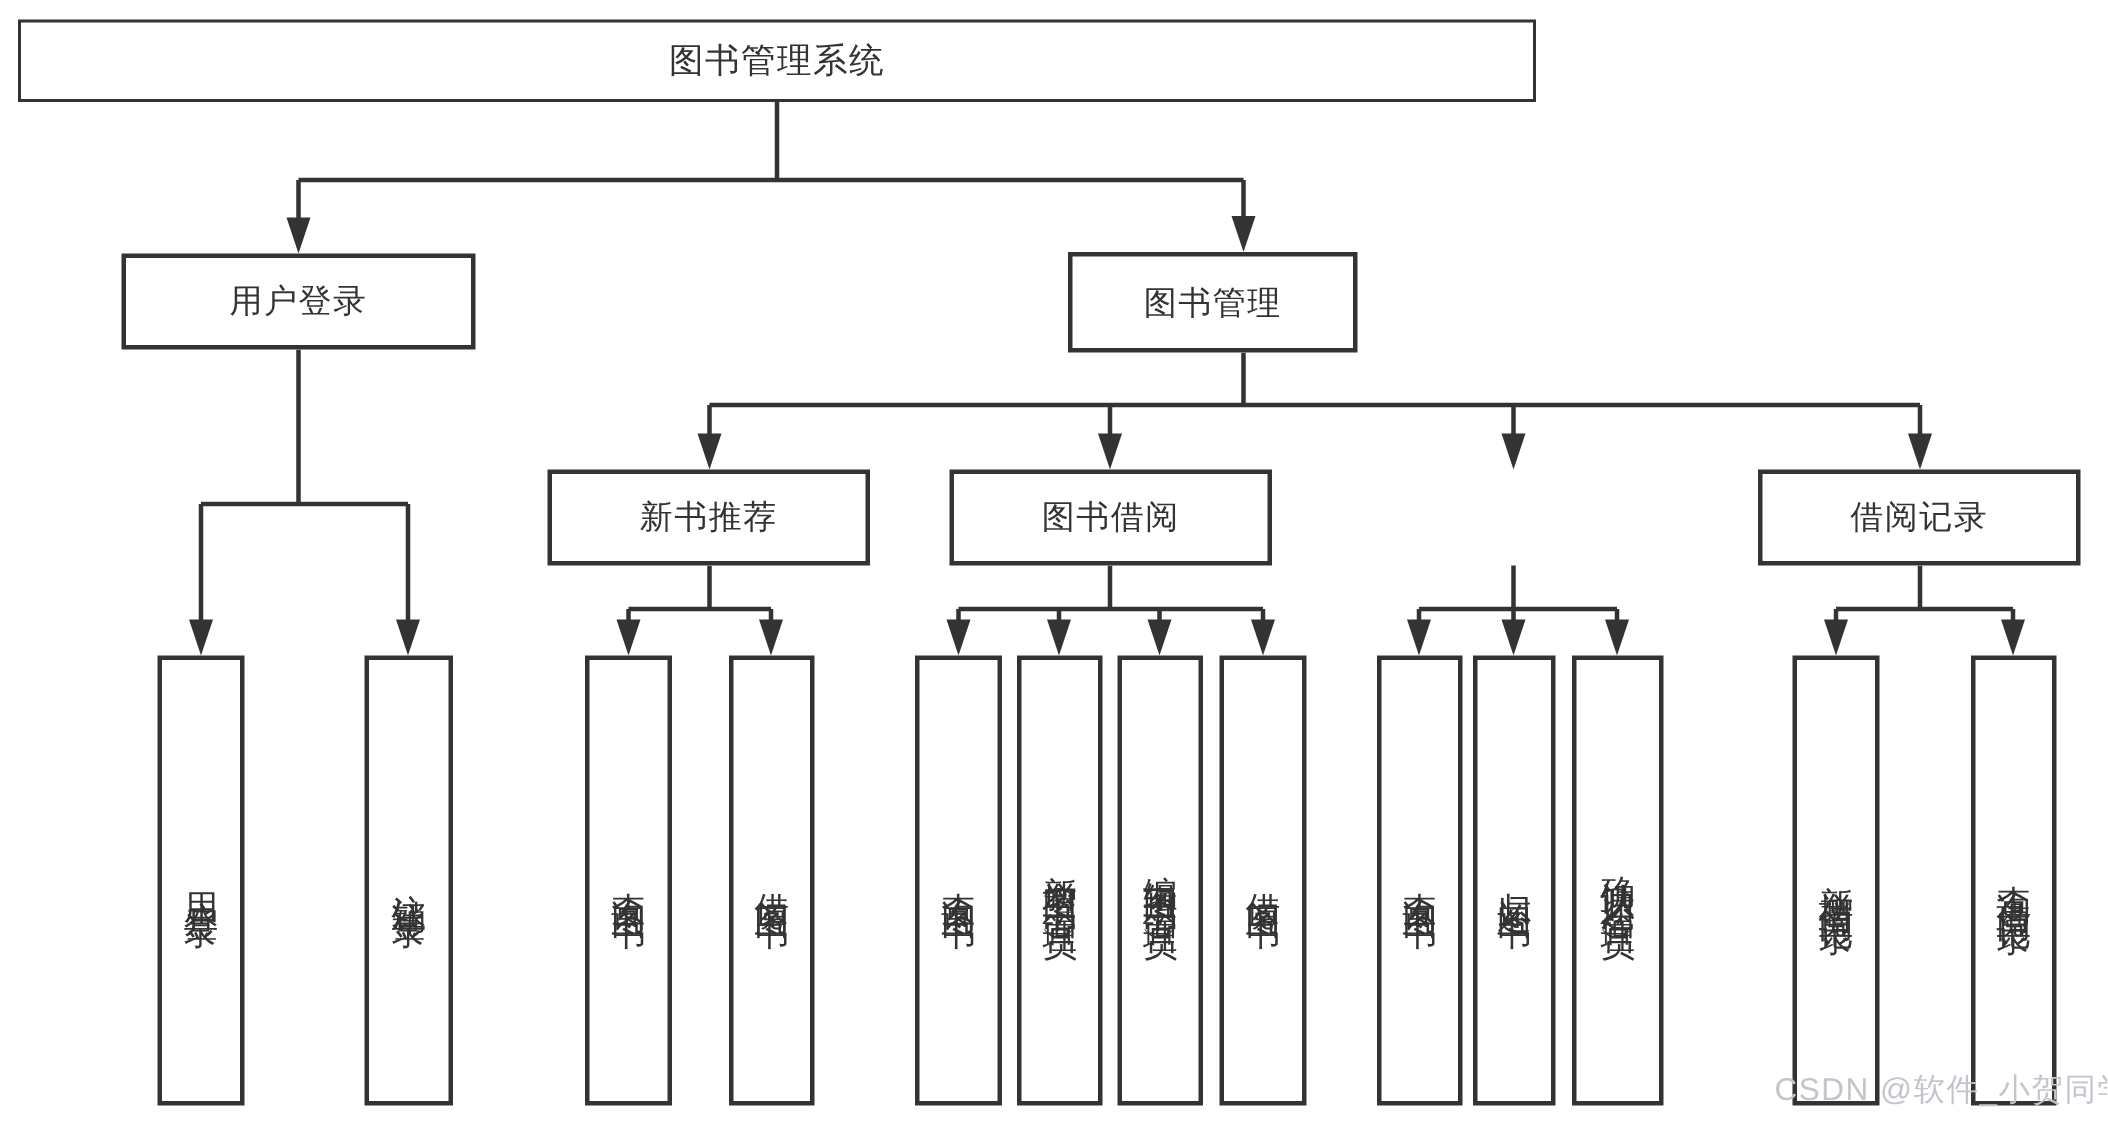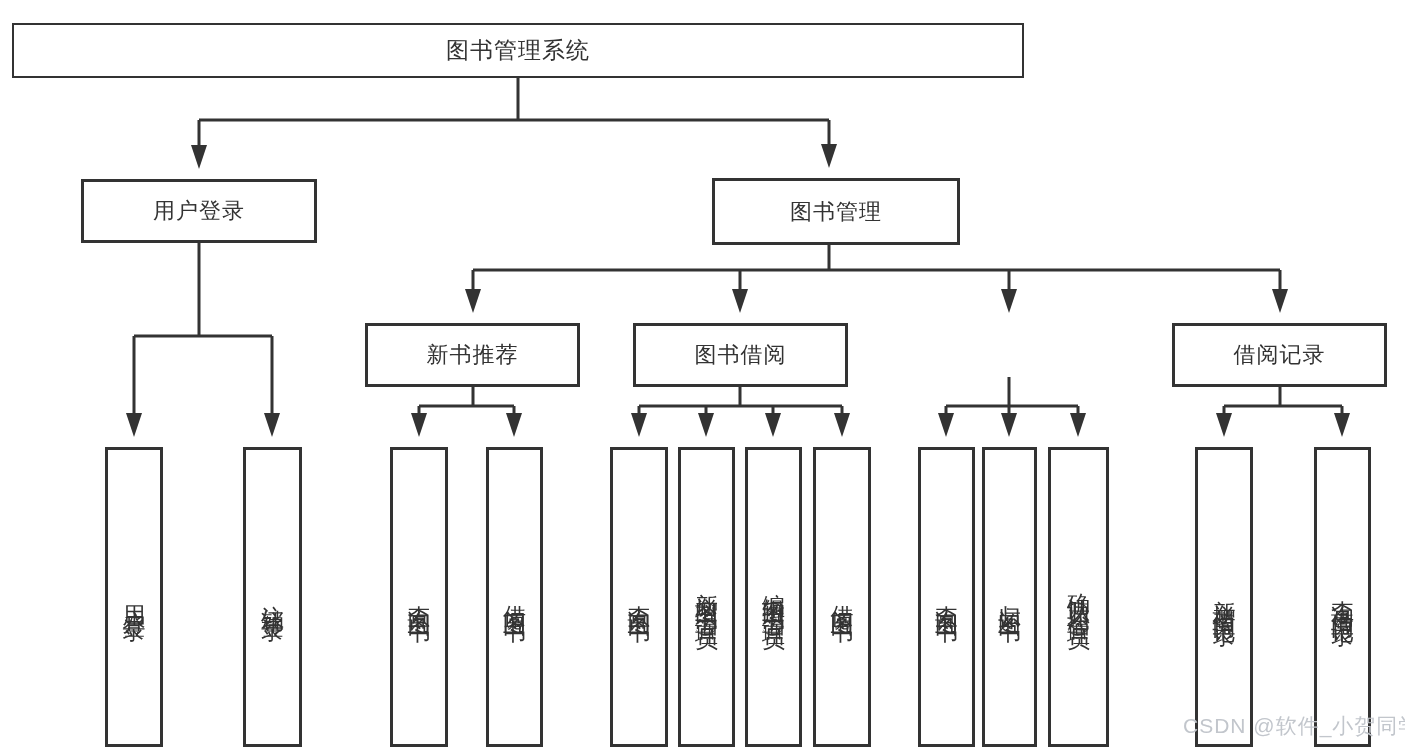--- a/index.html
+++ b/index.html
@@ -4,21 +4,21 @@
 <style>
   html,body{margin:0;padding:0;background:#ffffff;}
   .canvas{
     position:relative;width:1405px;height:747px;background:#ffffff;
     font-family:"Liberation Sans",sans-serif;color:#333333;overflow:hidden;
   }
   .wires{position:absolute;left:0;top:0;pointer-events:none;}
   .node{
     position:absolute;box-sizing:border-box;border:3px solid #333333;background:#ffffff;
     display:flex;align-items:center;justify-content:center;
-    font-size:22px;line-height:1;letter-spacing:1px;white-space:nowrap;margin-top:10px;
+    font-size:22px;line-height:1;letter-spacing:1px;white-space:nowrap;
   }
   .node.root{border-width:2px;font-size:23px;}
   .node.leaf{border-width:3px;}
   .vtext{
     writing-mode:vertical-rl;text-orientation:mixed;
     font-size:23px;letter-spacing:5px;line-height:1;
   }
   .watermark{
     position:absolute;left:1183px;top:712px;
     font-size:21px;letter-spacing:1px;color:#c2c6cc;white-space:nowrap;
@@ -63,21 +63,21 @@
     </g>
   </svg>
 
   <div class="node root" style="left:12px;top:13px;width:1012px;height:55px">
     <span>图书管理系统</span>
   </div>
 
   <div class="node" style="left:81px;top:169px;width:236px;height:64px">
     <span>用户登录</span>
   </div>
-  <div class="node" style="left:712px;top:168px;width:248px;height:67px">
+  <div class="node" style="left:712px;top:168px;width:193px;height:67px">
     <span>图书管理</span>
   </div>
 
   <div class="node" style="left:365px;top:313px;width:215px;height:64px">
     <span>新书推荐</span>
   </div>
   <div class="node" style="left:633px;top:313px;width:215px;height:64px">
     <span>图书借阅</span>
   </div>
   <div class="node" style="left:1172px;top:313px;width:215px;height:64px">

